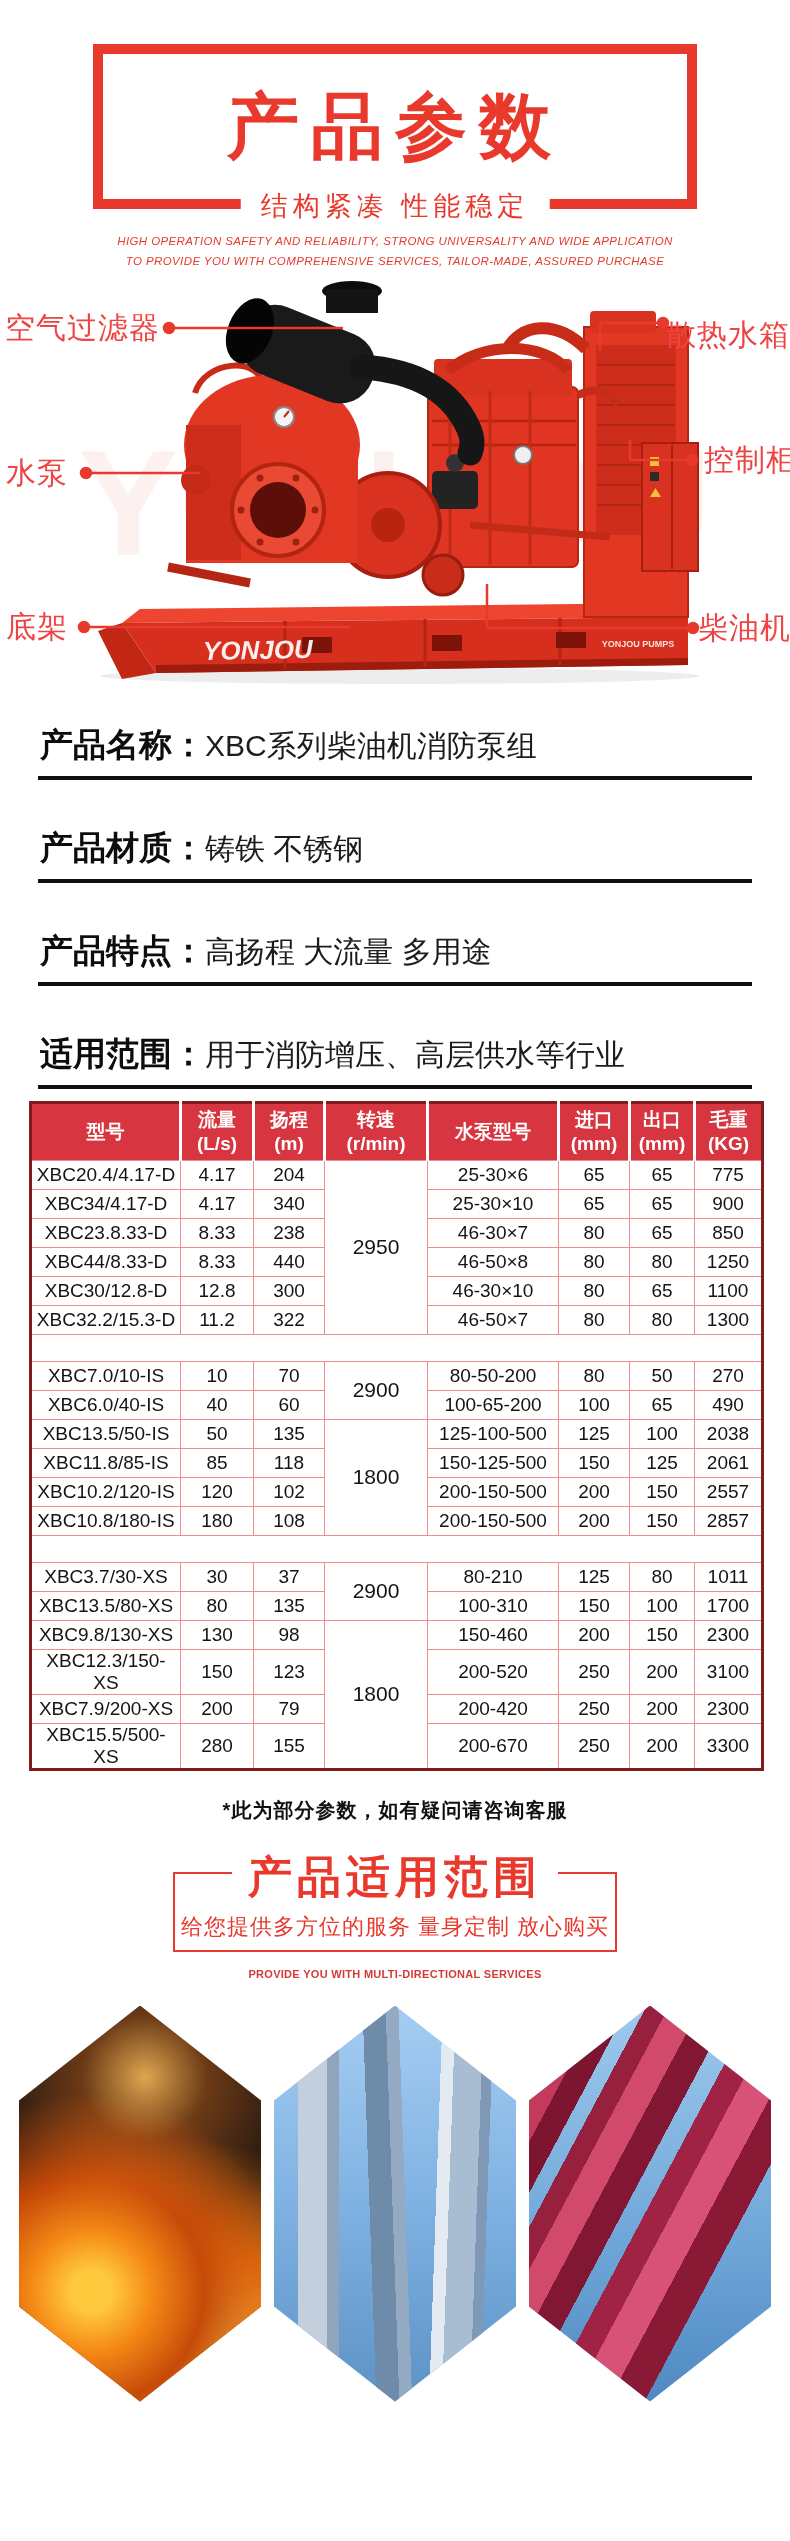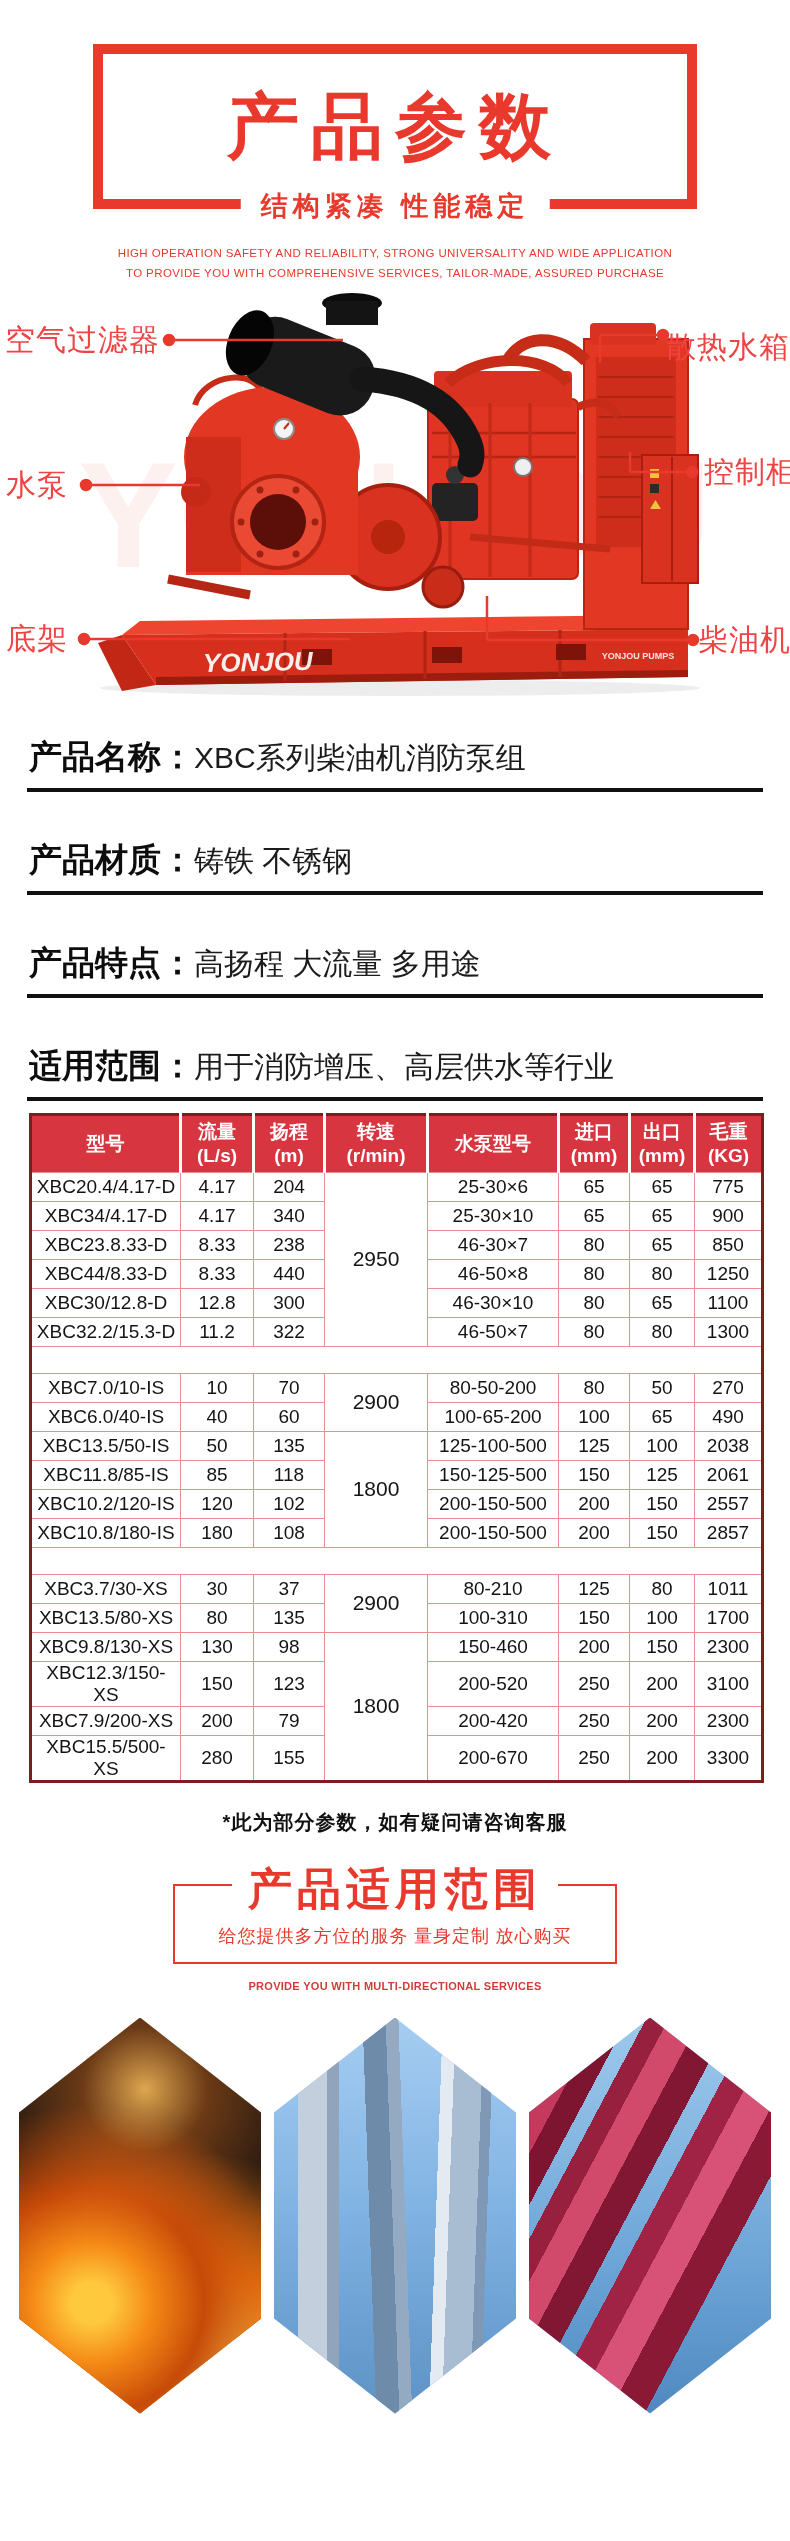--- a/index.html
+++ b/index.html
@@ -12,43 +12,43 @@
   .banner1{
     position:relative; width:584px; height:145px;
     margin:44px auto 0; border:10px solid #e8392c;
   }
   .banner1-title{
     text-align:center; line-height:145px; font-size:72px; font-weight:bold;
     color:#e8392c; letter-spacing:12px; white-space:nowrap;
   }
   .banner1-subtitle{
     position:absolute; bottom:-25px; left:50%; transform:translateX(-50%);
-    background:#fff; padding:0 20px; font-size:27px; font-weight:bold;
+    background:#fff; padding:0 20px; font-size:27px; font-weight:normal;
     color:#e8392c; letter-spacing:5px; white-space:nowrap;
   }
   .banner1-en{
-    margin-top:34px; text-align:center; color:#e8392c;
-    font-size:11.5px; line-height:20px; letter-spacing:0.4px;
+    margin-top:22px; text-align:center; color:#e8392c;
+    font-size:11.5px; line-height:20px; letter-spacing:0.4px;font-style:italic;
   }
   
   .figure{position:relative; width:790px; height:410px; margin-top:4px;}
   .figure svg{display:block;}
   .callout-svg{position:absolute; left:0; top:0;}
   .callout-label{
     position:absolute; font-size:30px; color:#ef4444; letter-spacing:1px;
     white-space:nowrap; line-height:40px;
   }
   .cl-air{left:5px; top:33px;}
   .cl-radiator{left:666px; top:40px;}
   .cl-pump{left:6px; top:178px;}
   .cl-cabinet{left:704px; top:165px;}
   .cl-base{left:6px; top:332px;}
   .cl-engine{left:698px; top:333px;}
   
-  .specs{margin:38px 27px 0;}
+  .specs{margin:38px 38px 0;}
   .spec-row{
     padding:46px 0 8px 2px; border-bottom:4px solid #101010;
     white-space:nowrap;
   }
   .spec-row:first-child{padding-top:0;}
   .spec-label{font-size:33px; font-weight:bold; color:#0d0d0d;}
   .spec-colon{font-size:33px; font-weight:bold; color:#0d0d0d;}
   .spec-value{font-size:30px; color:#1c1c1c;}
   
   .table-wrap{margin:12px auto 0; width:732px;}
@@ -75,22 +75,22 @@
   .banner2{
     position:relative; width:440px; height:76px;
     margin:48px auto 0; border:2px solid #e8392c;
   }
   .banner2-title{
     position:absolute; top:-26px; left:50%; transform:translateX(-50%);
     background:#fff; padding:0 16px; font-size:44px; font-weight:bold;
     color:#e8392c; letter-spacing:5px; white-space:nowrap;
   }
   .banner2-subtitle{
-    margin-top:38px; text-align:center; font-size:18px; color:#e8392c;
-    letter-spacing:1px; white-space:nowrap;font-family:Liberation Serif, serif;
+    margin-top:38px; text-align:center; font-size:22px; color:#e8392c;
+    letter-spacing:1px; white-space:nowrap;
   }
   .banner2-en{
     margin-top:14px; text-align:center; color:#d43b36; font-weight:bold;
     font-size:11px; line-height:16px; letter-spacing:0.3px;
   }
   
   .hex-row{display:flex; justify-content:center; gap:13px; margin-top:24px;}
   .hex{
     width:242px; height:396px;
     clip-path:polygon(50% 0,100% 24%,100% 76%,50% 100%,0 76%,0 24%);

